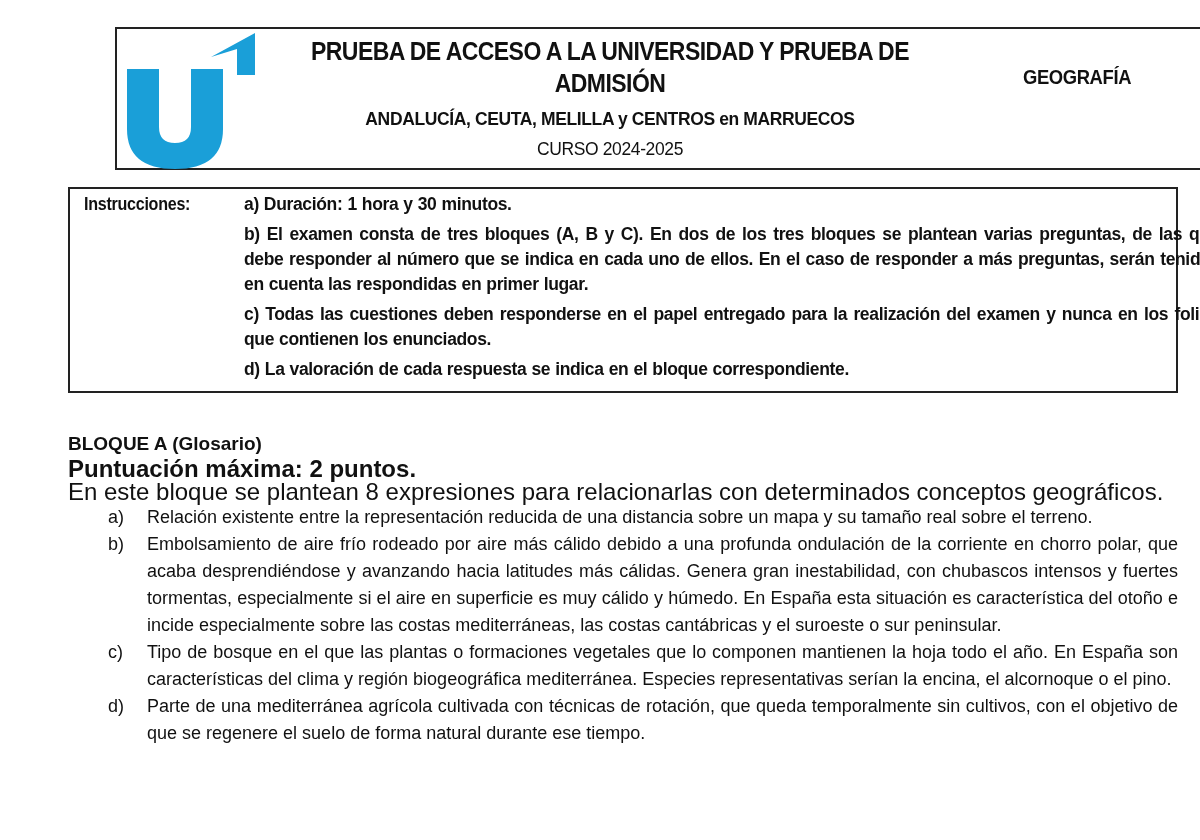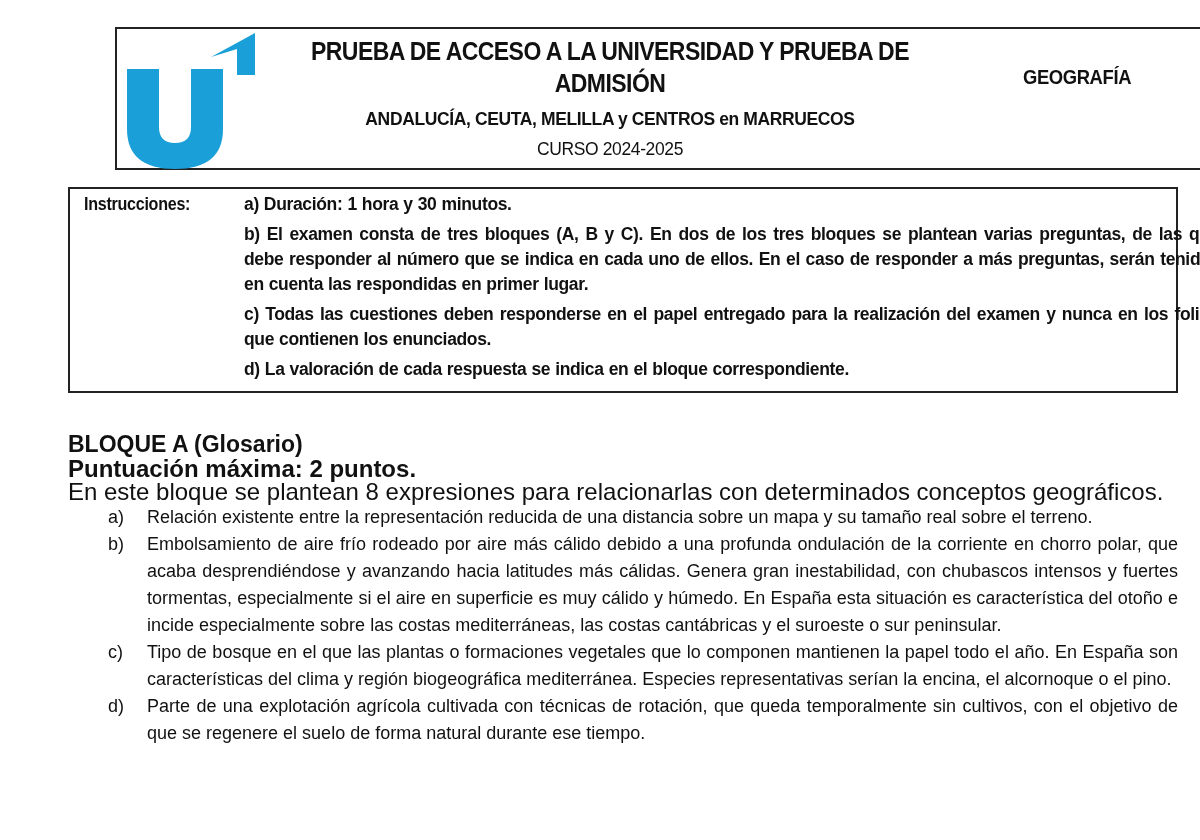--- a/index.html
+++ b/index.html
@@ -111,21 +111,21 @@
     }
 
     .block {
       position: absolute;
       left: 68px;
       top: 430px;
       width: 1110px;
     }
     .block-title {
       font-weight: bold;
-      font-size: 23px;
+      font-size: 19px;
       line-height: 28px;
     }
     .block-points {
       font-weight: bold;
       font-size: 24px;
       line-height: 22px;
     }
     .block-text {
       font-size: 24px;
       line-height: 23px;
@@ -189,20 +189,20 @@
     <li class="glossary-item">
       <span class="glossary-letter">a)</span>
       <span class="glossary-text">Relación existente entre la representación reducida de una distancia sobre un mapa y su tamaño real sobre el terreno.</span>
     </li>
     <li class="glossary-item">
       <span class="glossary-letter">b)</span>
       <span class="glossary-text">Embolsamiento de aire frío rodeado por aire más cálido debido a una profunda ondulación de la corriente en chorro polar, que acaba desprendiéndose y avanzando hacia latitudes más cálidas. Genera gran inestabilidad, con chubascos intensos y fuertes tormentas, especialmente si el aire en superficie es muy cálido y húmedo. En España esta situación es característica del otoño e incide especialmente sobre las costas mediterráneas, las costas cantábricas y el suroeste o sur peninsular.</span>
     </li>
     <li class="glossary-item">
       <span class="glossary-letter">c)</span>
-      <span class="glossary-text">Tipo de bosque en el que las plantas o formaciones vegetales que lo componen mantienen la papel todo el año. En España son características del clima y región biogeográfica mediterránea. Especies representativas serían la encina, el alcornoque o el pino.</span>
+      <span class="glossary-text">Tipo de bosque en el que las plantas o formaciones vegetales que lo componen mantienen la hoja todo el año. En España son características del clima y región biogeográfica mediterránea. Especies representativas serían la encina, el alcornoque o el pino.</span>
     </li>
     <li class="glossary-item">
       <span class="glossary-letter">d)</span>
-      <span class="glossary-text">Parte de una explotación agrícola cultivada con técnicas de rotación, que queda temporalmente sin cultivos, con el objetivo de que se regenere el suelo de forma natural durante ese tiempo.</span>
+      <span class="glossary-text">Parte de una mediterránea agrícola cultivada con técnicas de rotación, que queda temporalmente sin cultivos, con el objetivo de que se regenere el suelo de forma natural durante ese tiempo.</span>
     </li>
   </ul>
 </div>
 
 </body></html>

